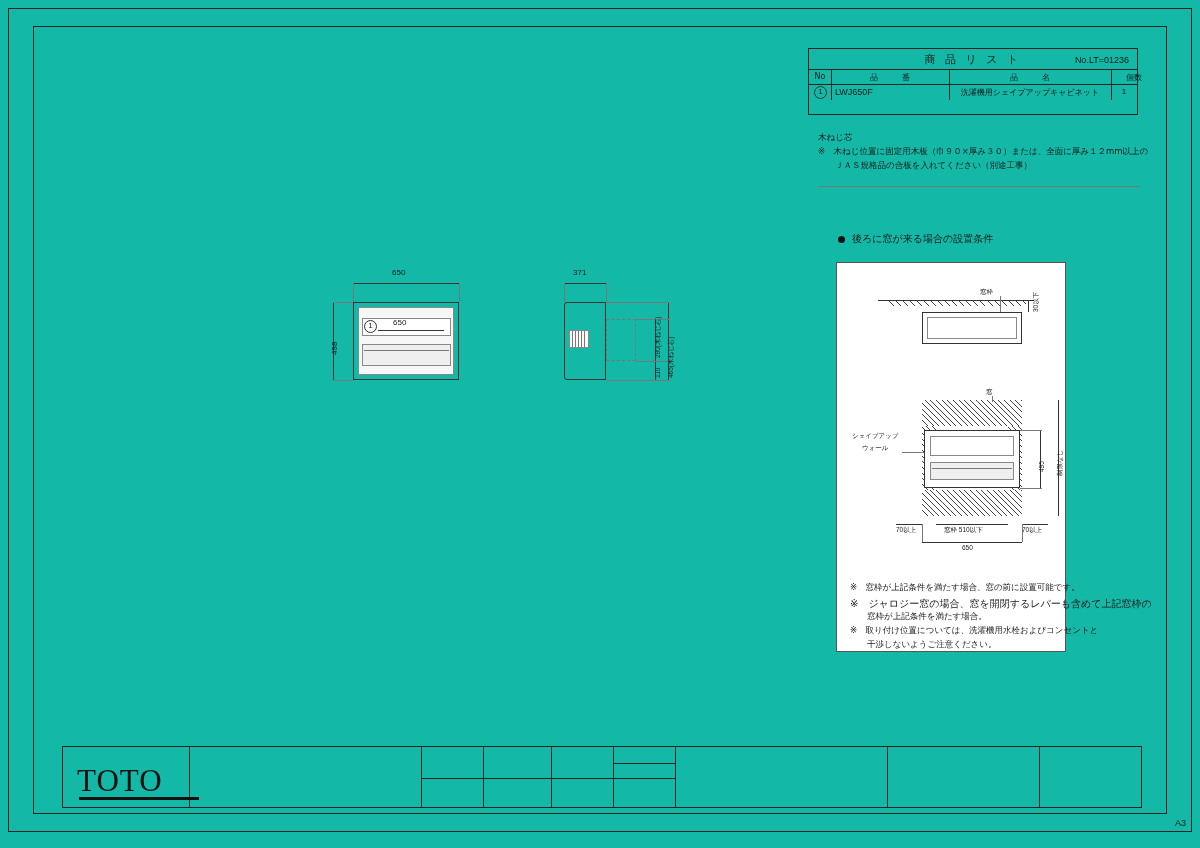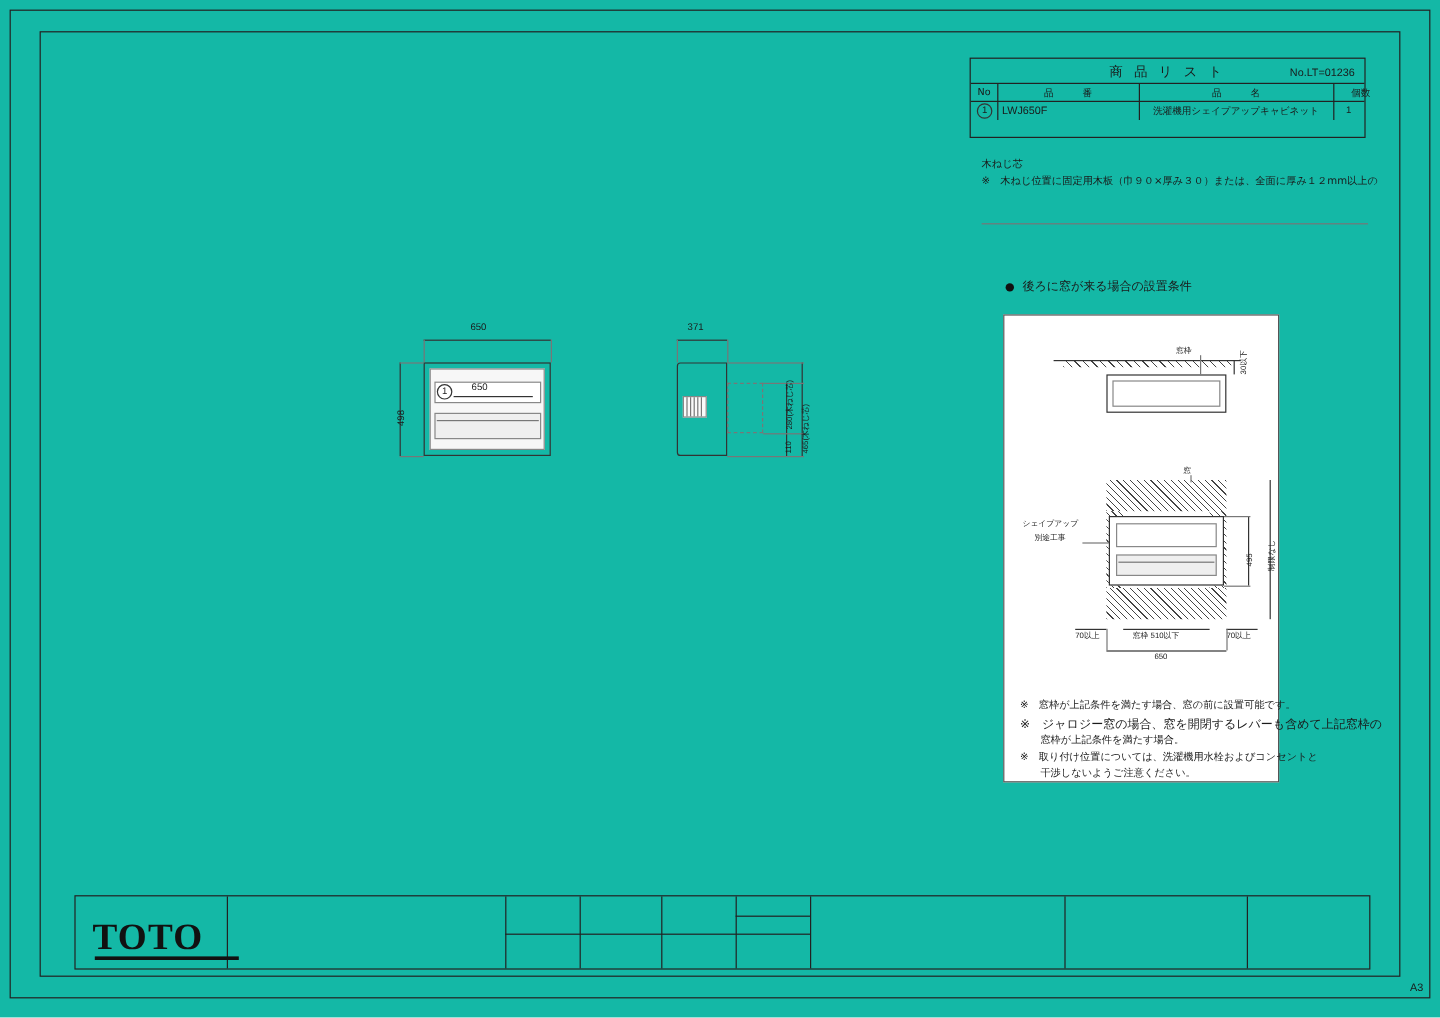--- a/index.html
+++ b/index.html
@@ -45,21 +45,21 @@
 
   .dim{position:absolute;font-size:8px;}
   .dimv{position:absolute;font-size:8px;transform:rotate(-90deg);transform-origin:left top;}
 
   .circnum{position:absolute;width:11px;height:11px;border:1px solid #333;border-radius:50%;font-size:8px;line-height:10px;text-align:center;}
 
   
   .tb{position:absolute;left:62px;top:746px;width:1080px;height:62px;border:1px solid #222;box-sizing:border-box;}
   .tb .c{position:absolute;top:0;bottom:0;width:0;border-left:1px solid #222;}
   .tb .h{position:absolute;left:0;right:0;height:0;border-top:1px solid #222;}
-  .toto{position:absolute;left:14px;top:16px;font-family:"Liberation Serif",serif;font-weight:bold;font-size:31px;letter-spacing:1px;color:#111;}
+  .toto{position:absolute;left:14px;top:16px;font-family:"Liberation Serif",serif;font-weight:normal;font-size:31px;letter-spacing:1px;color:#111;}
   .toto .bar{position:absolute;left:2px;top:34px;width:120px;height:3px;background:#111;}
 
   .a3{position:absolute;right:14px;top:818px;font-size:9px;}
   .vsmall{font-size:6.5px;}
 </style>
 </head>
 <body>
 
 <div id="sheet">
 
@@ -84,20 +84,21 @@
       <div class="cellc num" style="left:302px;width:26px;">1</div>
     </div>
     <div class="vline" style="left:22px;"></div>
     <div class="vline" style="left:140px;"></div>
     <div class="vline" style="left:302px;"></div>
   </div>
 
   <div class="note1">
     <div class="cjk">木ねじ芯</div>
     <div class="cjk">※　木ねじ位置に固定用木板（巾９０×厚み３０）または、全面に厚み１２mm以上の</div>
+    <div class="cjk">　　ＪＡＳ規格品の合板を入れてください（別途工事）</div>
   </div>
   <div class="hl-thin" style="left:818px;top:186px;width:322px;"></div>
 
   <div>
 
     <div class="box" style="left:353px;top:302px;width:106px;height:78px;"></div>
     <div class="boxg" style="left:358px;top:307px;width:96px;height:68px;background:#f7f7f7;"></div>
     <div class="boxg" style="left:362px;top:318px;width:89px;height:18px;background:#fff;"></div>
     <div class="boxg" style="left:362px;top:344px;width:89px;height:22px;background:#efefef;"></div>
     <div class="hl-thin" style="left:364px;top:350px;width:85px;"></div>
@@ -168,21 +169,21 @@
 
     <div class="txt cjk vsmall" style="left:986px;top:388px;">窓</div>
     <div class="vl-thin" style="left:992px;top:396px;height:6px;"></div>
 
     <div class="box" style="left:924px;top:430px;width:96px;height:58px;background:#fff;"></div>
     <div class="boxg" style="left:930px;top:436px;width:84px;height:20px;"></div>
     <div class="boxg" style="left:930px;top:462px;width:84px;height:18px;background:#efefef;"></div>
     <div class="hl-thin" style="left:932px;top:468px;width:80px;"></div>
 
     <div class="txt cjk vsmall" style="left:852px;top:432px;">シェイプアップ</div>
-    <div class="txt cjk vsmall" style="left:862px;top:444px;">別途工事</div>
+    <div class="txt cjk vsmall" style="left:862px;top:444px;">ウォール</div>
     <div class="hl-thin" style="left:902px;top:452px;width:22px;"></div>
 
     <div class="vl" style="left:1040px;top:430px;height:58px;"></div>
     <div class="hl-thin" style="left:1020px;top:430px;width:22px;"></div>
     <div class="hl-thin" style="left:1020px;top:488px;width:22px;"></div>
     <div class="dimv num vsmall" style="left:1038px;top:472px;">495</div>
     <div class="vl" style="left:1058px;top:400px;height:116px;"></div>
     <div class="dimv cjk vsmall" style="left:1056px;top:476px;">制限なし</div>
 
     <div class="hl" style="left:896px;top:524px;width:26px;"></div>

